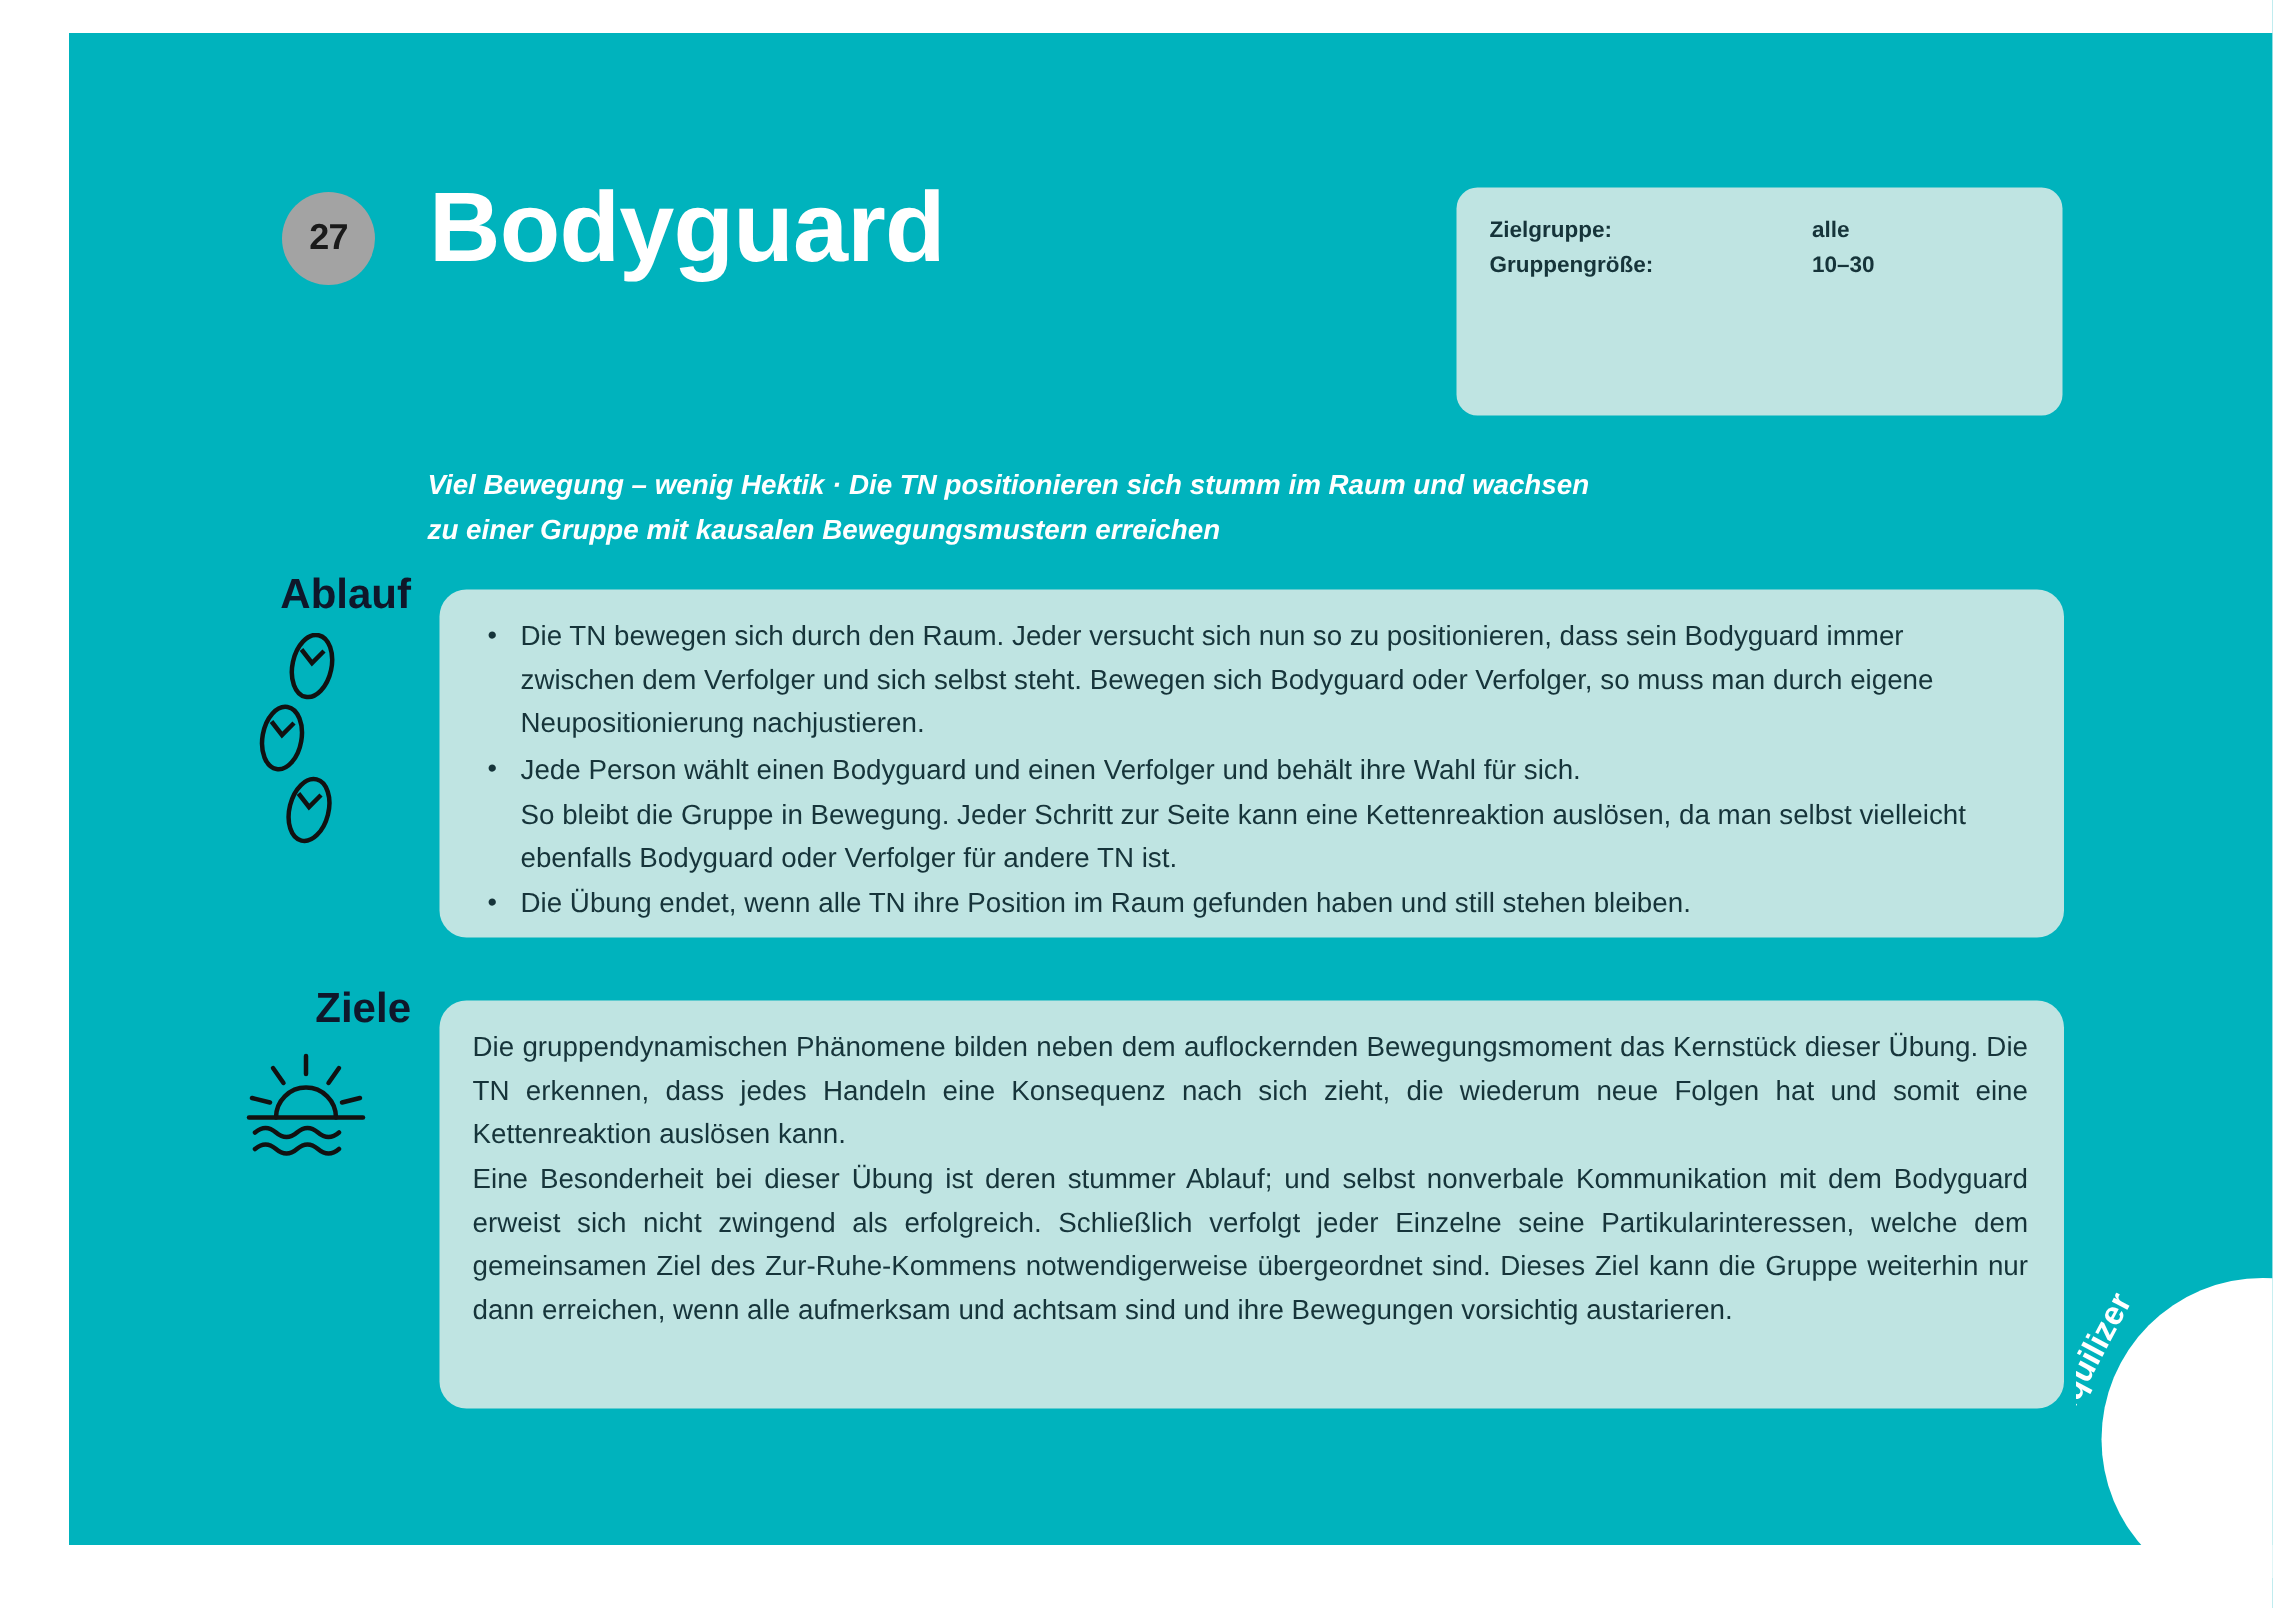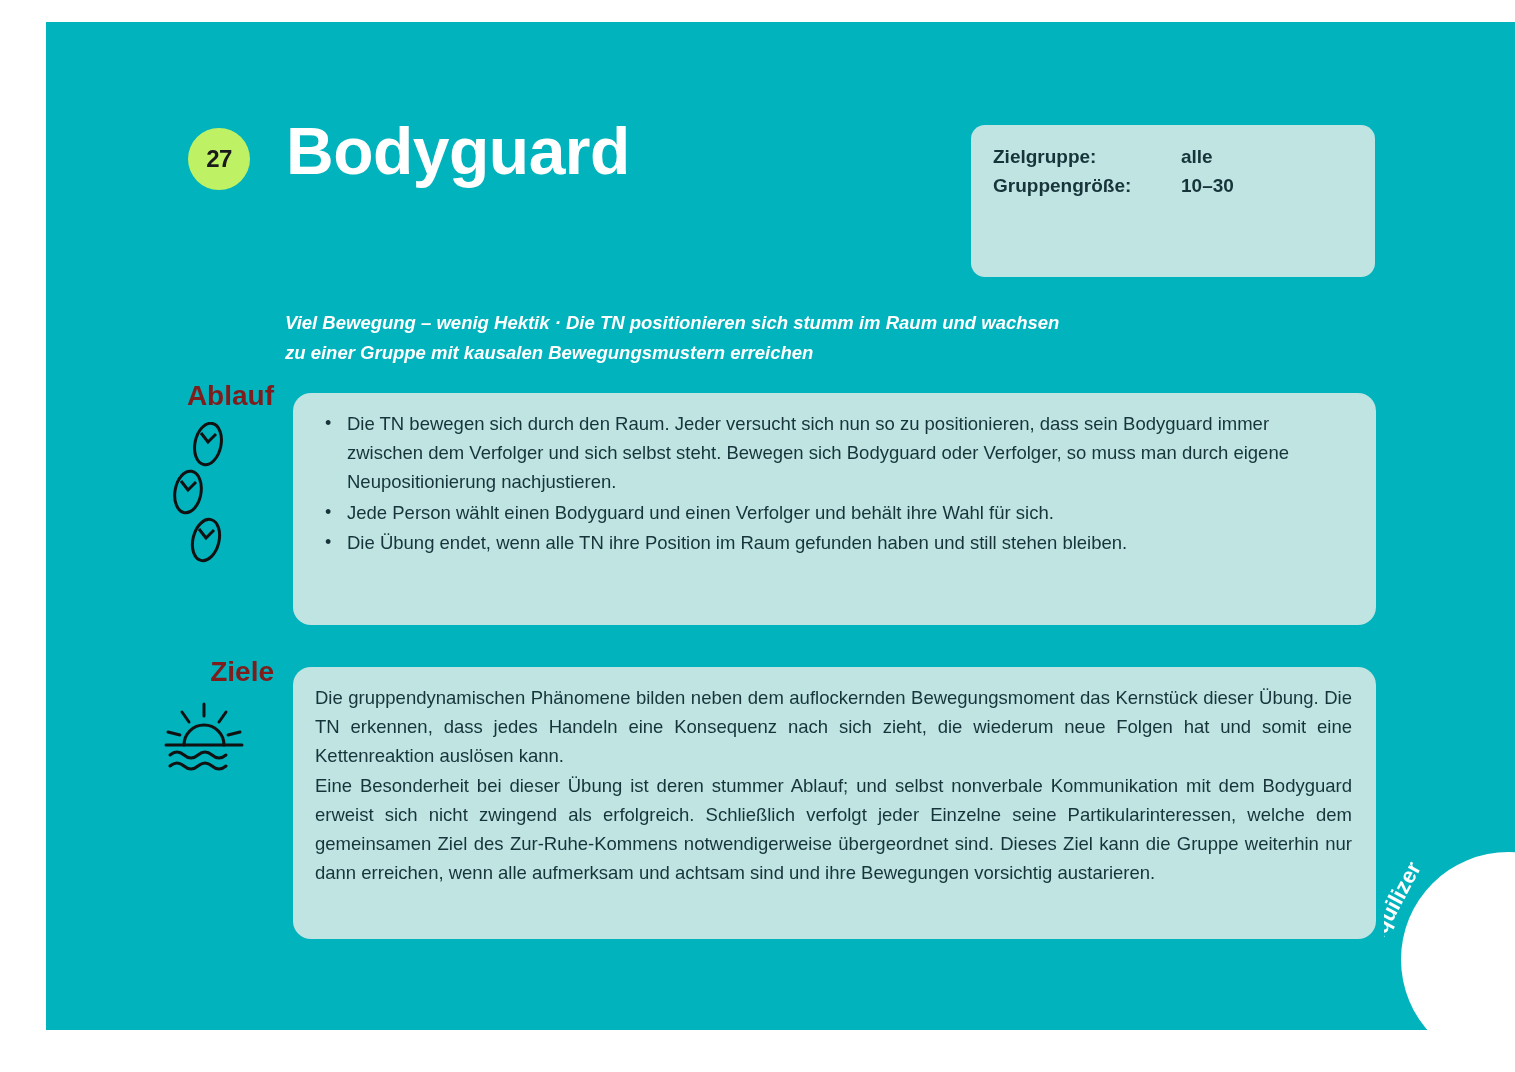--- a/index.html
+++ b/index.html
@@ -25,21 +25,21 @@
   }
 
   
   .badge {
     position: absolute;
     left: 142px;
     top: 106px;
     width: 62px;
     height: 62px;
     border-radius: 50%;
-    background: #bef264;
+    background: #a3a3a3;
     color: #1a1a1a;
     font-weight: bold;
     font-size: 24px;
     display: flex;
     align-items: center;
     justify-content: center;
     letter-spacing: -0.5px;
   }
 
   .title {
@@ -60,45 +60,46 @@
     top: 103px;
     width: 404px;
     height: 152px;
     background: #bfe4e2;
     border-radius: 14px;
     padding: 18px 22px 0 22px;
     box-sizing: border-box;
   }
   .inforow {
     display: flex;
-    font-size: 19px;
+    font-size: 15px;
     color: #16343a;
     font-weight: bold;
     line-height: 1.52;
+    gap: 27px;
   }
   .infolabel { width: 188px; }
   .infovalue { }
 
   
   .subtitle {
     position: absolute;
     left: 239px;
     top: 286px;
     width: 790px;
     color: #ffffff;
     font-size: 18.5px;
     font-style: italic;
     font-weight: bold;
     line-height: 1.62;
   }
 
   
   .seclabel {
     position: absolute;
-    color: #7f1d1d;
+    color: #0f172a;
     font-size: 28px;
     font-weight: bold;
     text-align: right;
     width: 200px;
   }
   .seclabel.ablauf { left: 28px; top: 358px; }
   .seclabel.ziele  { left: 28px; top: 634px; }
 
   .secicon {
     position: absolute;
@@ -228,20 +229,21 @@
         <ellipse cx="50" cy="118" rx="13" ry="21" transform="rotate(14 50 118)"></ellipse>
         <path d="M43 107 L50 116 L58 108" stroke-width="3"></path>
       </g>
     </svg>
   </div>
 
   <div class="contentbox box-ablauf">
     <ul class="bullets">
       <li class="dot">Die TN bewegen sich durch den Raum. Jeder versucht sich nun so zu positionieren, dass sein Bodyguard immer zwischen dem Verfolger und sich selbst steht. Bewegen sich Bodyguard oder Verfolger, so muss man durch eigene Neupositionierung nachjustieren.</li>
       <li class="dot">Jede Person wählt einen Bodyguard und einen Verfolger und behält ihre Wahl für sich.</li>
+      <li class="nodot">So bleibt die Gruppe in Bewegung. Jeder Schritt zur Seite kann eine Kettenreaktion auslösen, da man selbst vielleicht ebenfalls Bodyguard oder Verfolger für andere TN ist.</li>
       <li class="dot">Die Übung endet, wenn alle TN ihre Position im Raum gefunden haben und still stehen bleiben.</li>
     </ul>
   </div>
 
   <div class="seclabel ziele">Ziele</div>
   <div class="secicon sunset">
     <svg width="96" height="80" viewBox="0 0 96 80">
       <g stroke="#111111" stroke-width="3" fill="none" stroke-linecap="round">
         <line x1="48" y1="6" x2="48" y2="18"></line>
         <line x1="26" y1="14" x2="33" y2="24"></line>

